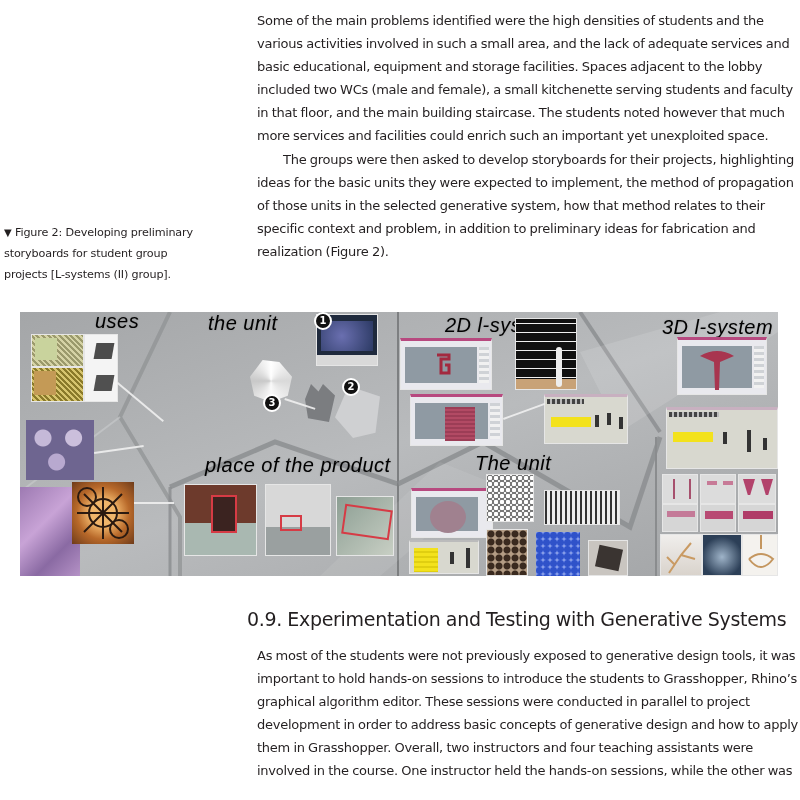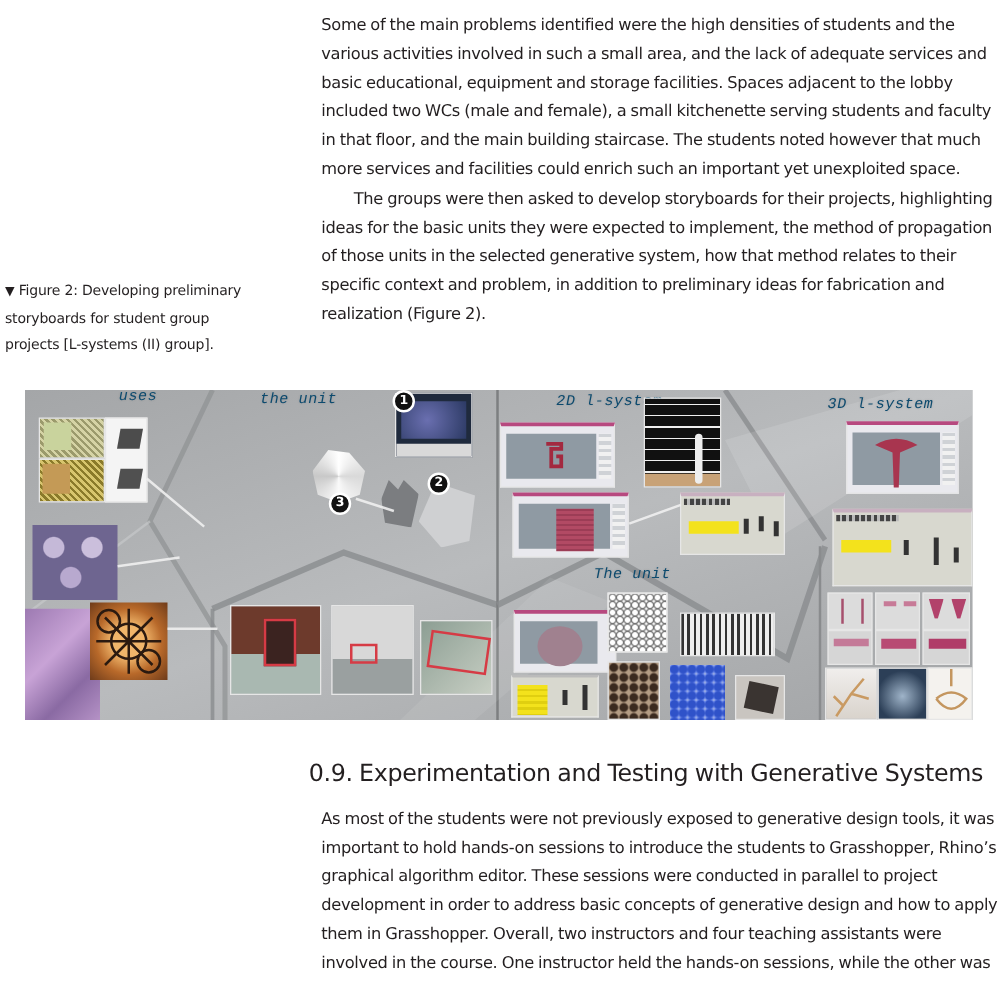--- a/index.html
+++ b/index.html
@@ -9,21 +9,21 @@
   .body-text p.indent { text-indent:26px; }
   #para-block-1 { top:9px; }
   .caption { position:absolute; left:4px; top:222px; width:210px; font-size:11.2px; line-height:21px; letter-spacing:-0.15px; color:#231f20; }
   .caption .tri { font-size:10px; }
   .heading { position:absolute; left:247px; top:608px; font-size:19px; letter-spacing:-0.3px; word-spacing:-0.5px; color:#231f20; }
   #para-block-2 { top:644px; }
 
   
   .figure { position:absolute; left:20px; top:312px; width:758px; height:264px; background:#a9abad; overflow:hidden; }
   .figure svg.bg { position:absolute; left:0; top:0; }
-  .panel-title { position:absolute; font-family:Liberation Mono, monospace; font-style:italic; color:#0c4a6e; font-size:12px; letter-spacing:0.5px; text-shadow:0 0 2px rgba(0,0,0,0.15); white-space:nowrap; }
+  .panel-title { position:absolute; font-family:Liberation Sans, sans-serif; font-style:italic; color:#000000; font-size:20px; letter-spacing:0.5px; text-shadow:0 0 2px rgba(0,0,0,0.15); white-space:nowrap; }
   .thumb { position:absolute; border:1px solid #e6e6e6; box-sizing:border-box; overflow:hidden; }
   .win { background:#e9e9ee; border-top:3px solid #b7497f; }
   .win .view { position:absolute; left:4px; top:6px; right:14px; bottom:6px; background:#8f9aa3; }
   .win .side { position:absolute; right:2px; top:6px; width:10px; bottom:6px; background:repeating-linear-gradient(#cfd2d6 0 3px,#f1f1f1 3px 6px); }
   .gh { background:#d8d8cf; border-top:3px solid #c8b0c0; }
   .gh .bar { position:absolute; left:2px; top:2px; width:45%; height:5px; background:repeating-linear-gradient(90deg,#444 0 3px,#bbb 3px 5px); }
   .gh .yel { position:absolute; left:6px; width:40px; height:10px; background:#f3e21c; }
   .gh .node { position:absolute; width:4px; height:12px; background:#333; }
   .num-badge { position:absolute; width:14px; height:14px; background:#111; color:#fff; border:2px solid #fff; border-radius:50%; font-size:10px; font-weight:bold; line-height:14px; text-align:center; font-family:"DejaVu Sans", sans-serif; }
   .connector { position:absolute; background:#f0f0f0; height:1.5px; transform-origin:0 0; opacity:0.9; }
@@ -69,20 +69,21 @@
     <line x1="636" y1="125" x2="636" y2="264" stroke="#8a8c8e" stroke-width="2"></line>
 
     <path d="M560 40 L700 0 L758 0 L758 20 L600 120 Z" fill="#ffffff" opacity="0.12"></path>
     <path d="M300 264 L420 150 L470 170 L360 264 Z" fill="#ffffff" opacity="0.08"></path>
   </svg>
 
   <div class="panel-title" style="left:75px; top:-2px;">uses</div>
   <div class="panel-title" style="left:188px; top:0px;">the unit</div>
   <div class="panel-title" style="left:425px; top:2px;">2D l-system</div>
   <div class="panel-title" style="left:642px; top:4px;">3D l-system</div>
+  <div class="panel-title" style="left:185px; top:142px;">place of the product</div>
   <div class="panel-title" style="left:455px; top:140px;">The unit</div>
 
   <div class="thumb" style="left:11px; top:22px; width:53px; height:33px; background:repeating-linear-gradient(45deg,#9b9a6c 0 2px,#d5d3a5 2px 4px);">
     <div style="position:absolute;left:3px;top:3px;width:22px;height:22px;background:#c9d39d;"></div>
   </div>
   <div class="thumb" style="left:11px; top:55px; width:53px; height:35px; background:repeating-linear-gradient(45deg,#8a7a2a 0 2px,#d7c56e 2px 4px);">
     <div style="position:absolute;left:2px;top:3px;width:22px;height:24px;background:#c49a56;"></div>
   </div>
   <div class="thumb" style="left:64px; top:22px; width:34px; height:68px; background:#f4f4f4;">
     <div style="position:absolute;left:10px;top:8px;width:18px;height:16px;background:#4c4c4c;transform:skewX(-10deg);"></div>

